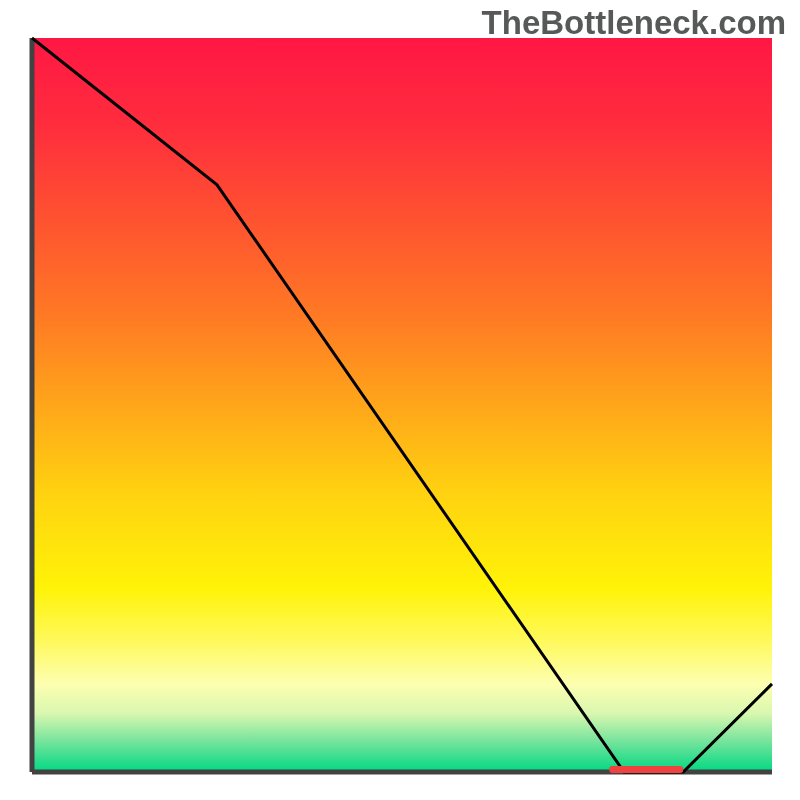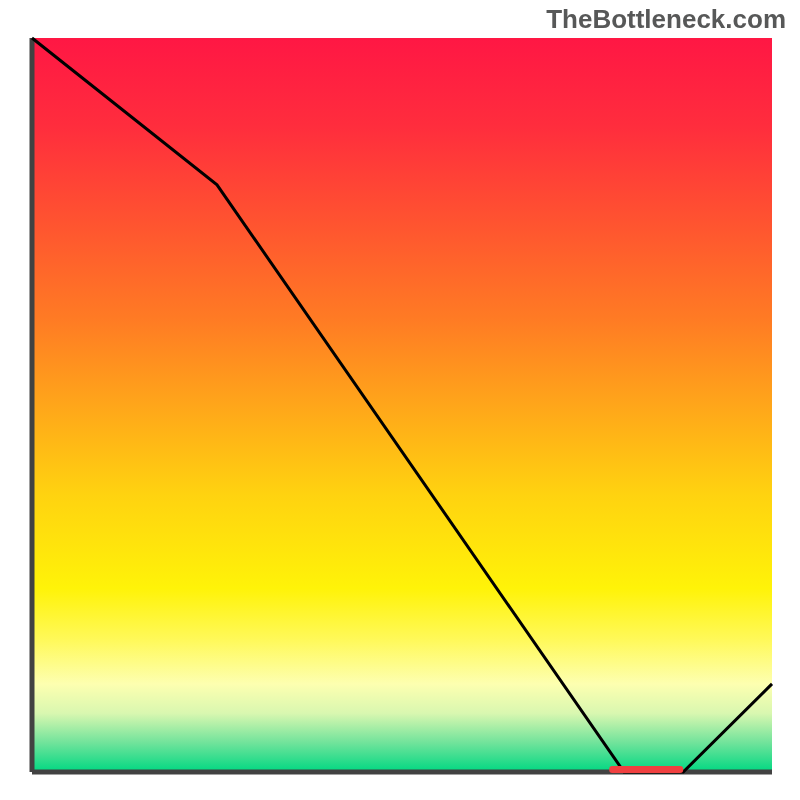--- a/index.html
+++ b/index.html
@@ -14,21 +14,21 @@
   .stage {
     position: relative;
     width: 800px;
     height: 800px;
   }
   .watermark {
     position: absolute;
     top: 4px;
     right: 14px;
     font-weight: bold;
-    font-size: 26px;
+    font-size: 33px;
     color: #575858;
     margin-left: 40px;
   }
   svg.chart {
     position: absolute;
     top: 36px;
     left: 20px;
     width: 760px;
     height: 760px;
     display: block;

